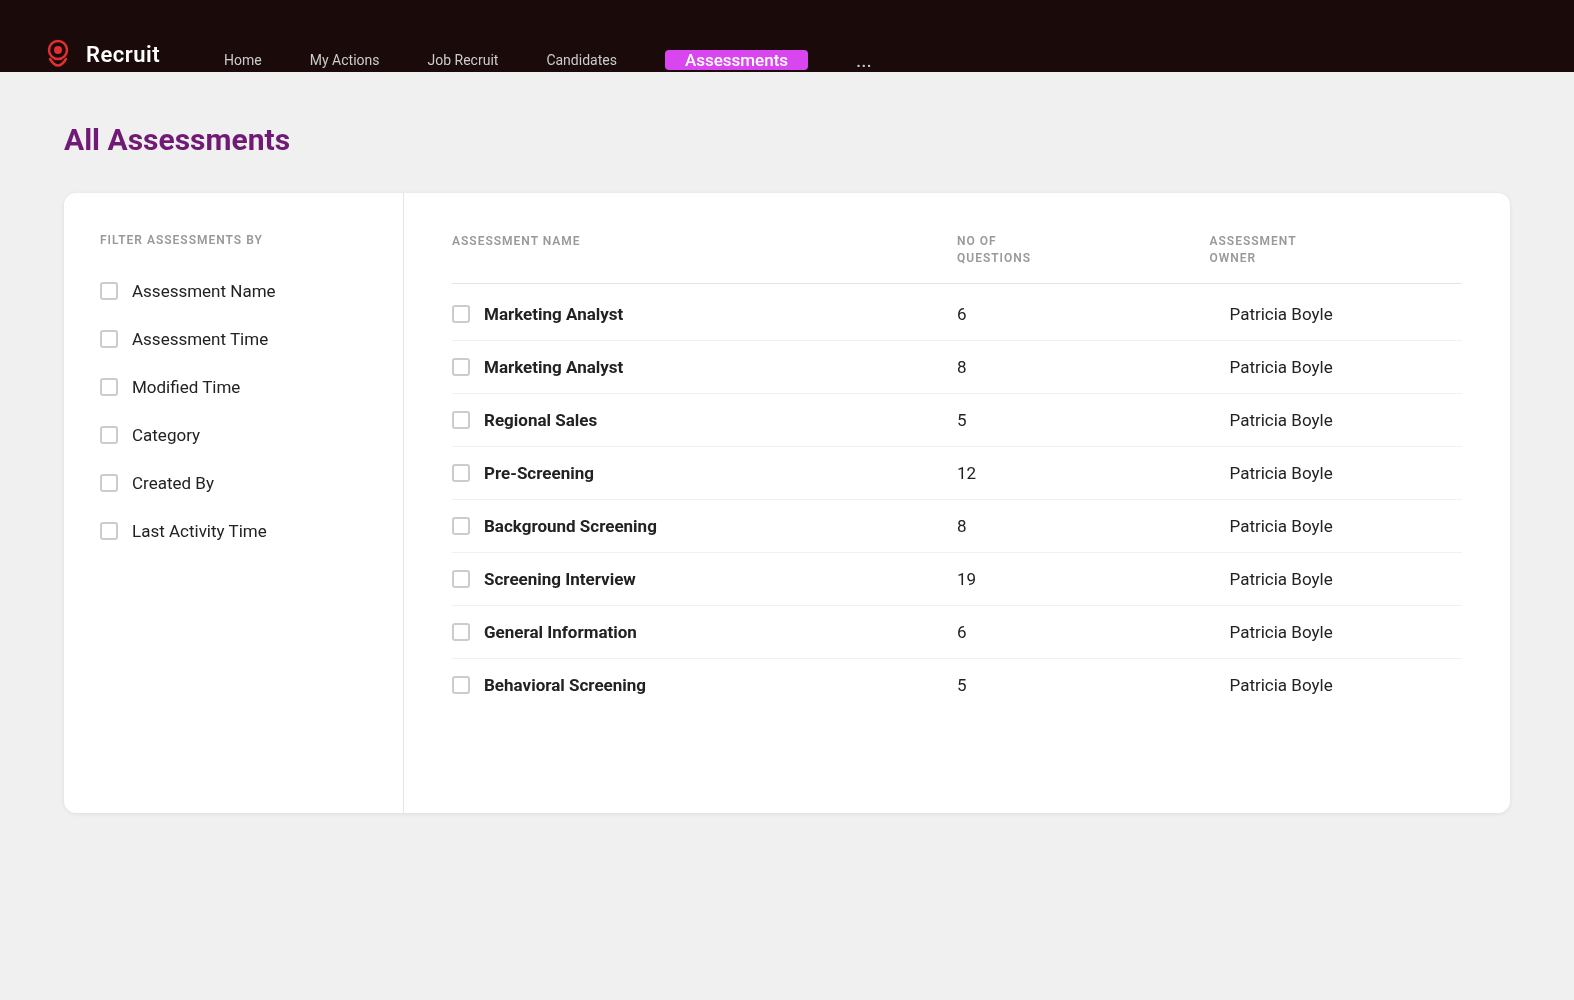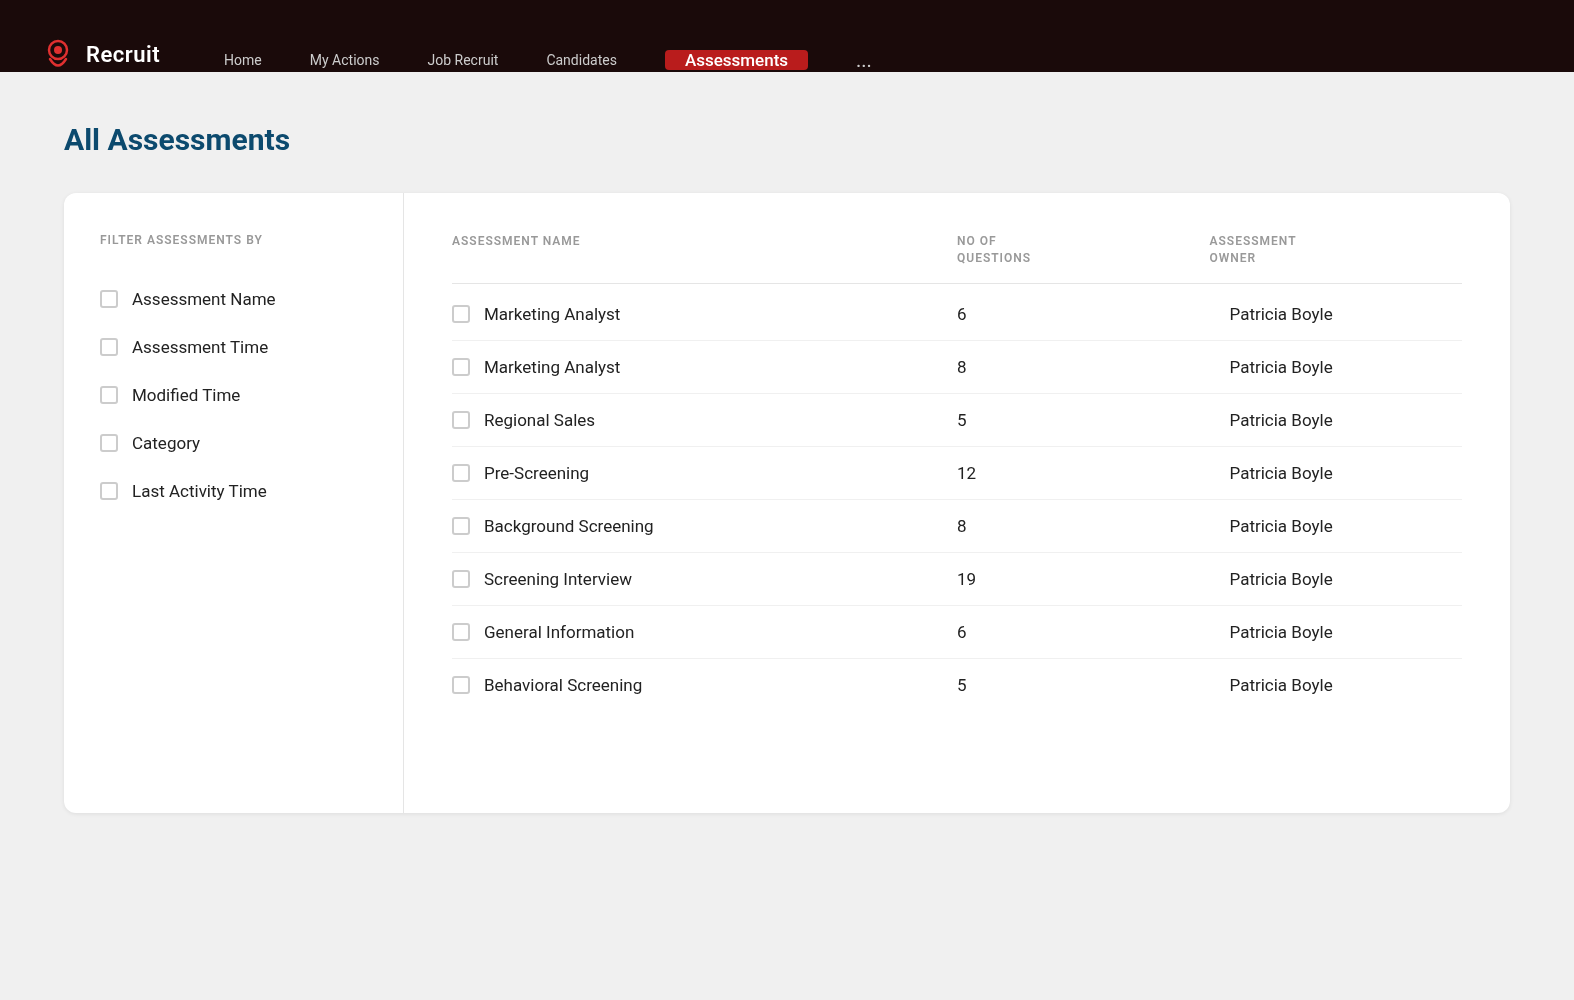--- a/index.html
+++ b/index.html
@@ -53,40 +53,40 @@
       font-weight: 400;
       cursor: pointer;
       text-decoration: none;
       white-space: nowrap;
     }
 
     .nav-link-assessments {
       color: #ffffff;
       font-size: 17px;
       font-weight: 500;
-      background-color: #b91c1c;
+      background-color: #d946ef;
       padding: 0 20px;
       border-radius: 4px;
     }
 
     .nav-more {
       color: #cccccc;
       font-size: 20px;
       cursor: pointer;
     }
 
     
     .main-content {
       padding: 50px 64px;
     }
 
     .page-title {
       font-size: 30px;
       font-weight: 700;
-      color: #0c4a6e;
+      color: #701a75;
       margin-bottom: 36px;
     }
 
     
     .card {
       background: #ffffff;
       border-radius: 12px;
       box-shadow: 0 1px 4px rgba(0,0,0,0.08);
       overflow: hidden;
       display: flex;
@@ -100,21 +100,21 @@
       border-right: 1px solid #e5e5e5;
       padding: 40px 36px;
     }
 
     .panel-label {
       font-size: 12px;
       font-weight: 600;
       color: #999999;
       letter-spacing: 1px;
       text-transform: uppercase;
-      margin-bottom: 28px;
+      margin-bottom: 20px;
     }
 
     .filter-list {
       display: flex;
       flex-direction: column;
       gap: 0;
     }
 
     .filter-item {
       display: flex;
@@ -192,21 +192,21 @@
       border: 2px solid #cccccc;
       border-radius: 3px;
       flex-shrink: 0;
       background: #ffffff;
       cursor: pointer;
     }
 
     .row-name {
       font-size: 17px;
       color: #222222;
-      font-weight: 400;
+      font-weight: 700;
     }
 
     .row-questions {
       font-size: 17px;
       color: #222222;
       font-weight: 400;
     }
 
     .row-owner {
       font-size: 17px;
@@ -261,20 +261,24 @@
         <div class="filter-item">
           <div class="filter-checkbox"></div>
           <span class="filter-label">Modified Time</span>
         </div>
 
         <div class="filter-item">
           <div class="filter-checkbox"></div>
           <span class="filter-label">Category</span>
         </div>
 
+        <div class="filter-item">
+          <div class="filter-checkbox"></div>
+          <span class="filter-label">Created By</span>
+        </div>
 
 
         <div class="filter-item">
           <div class="filter-checkbox"></div>
           <span class="filter-label">Last Activity Time</span>
         </div>
 
       </div>
     </div>
 

